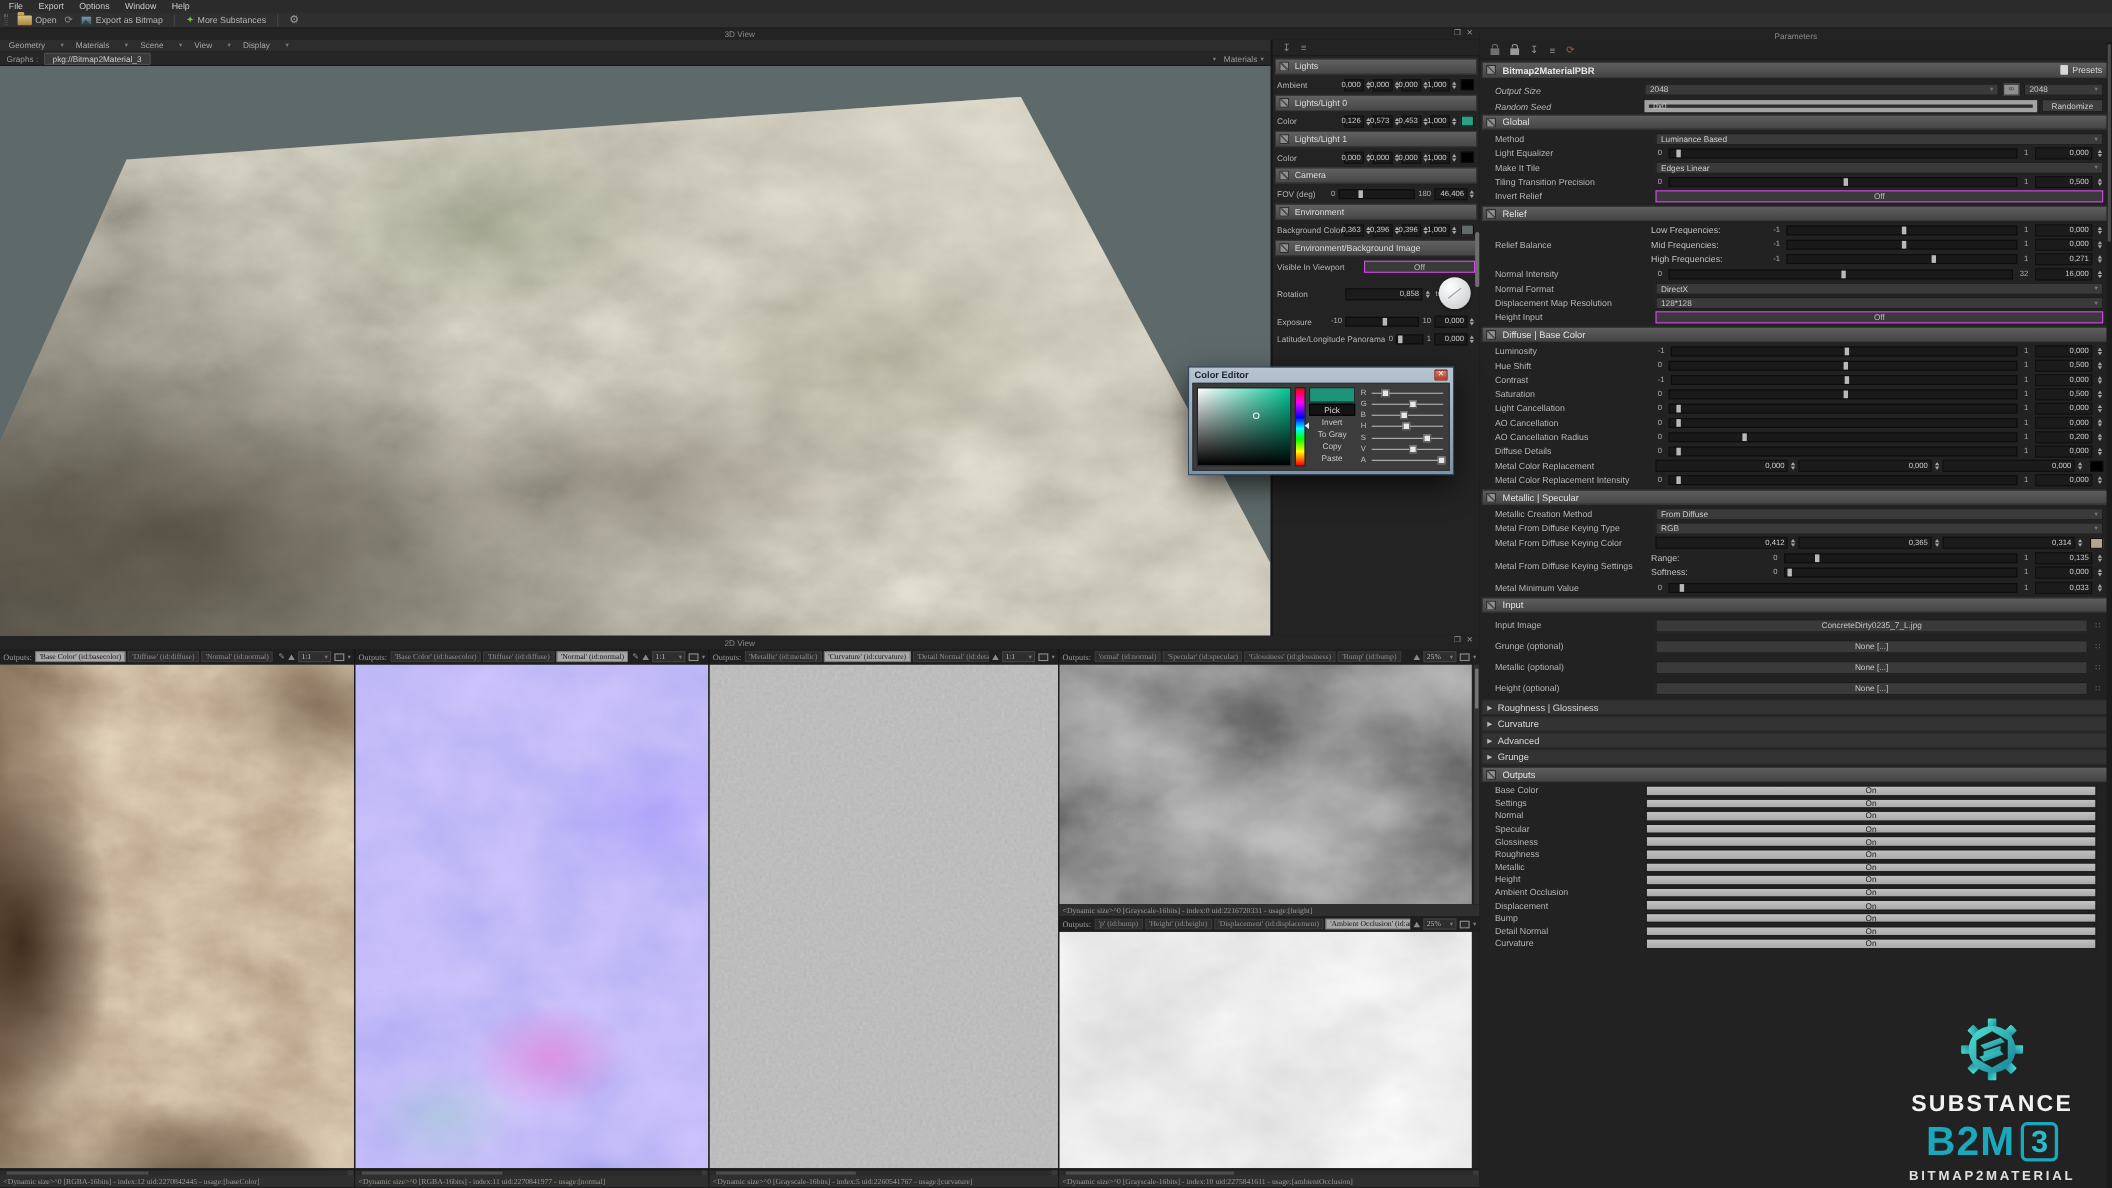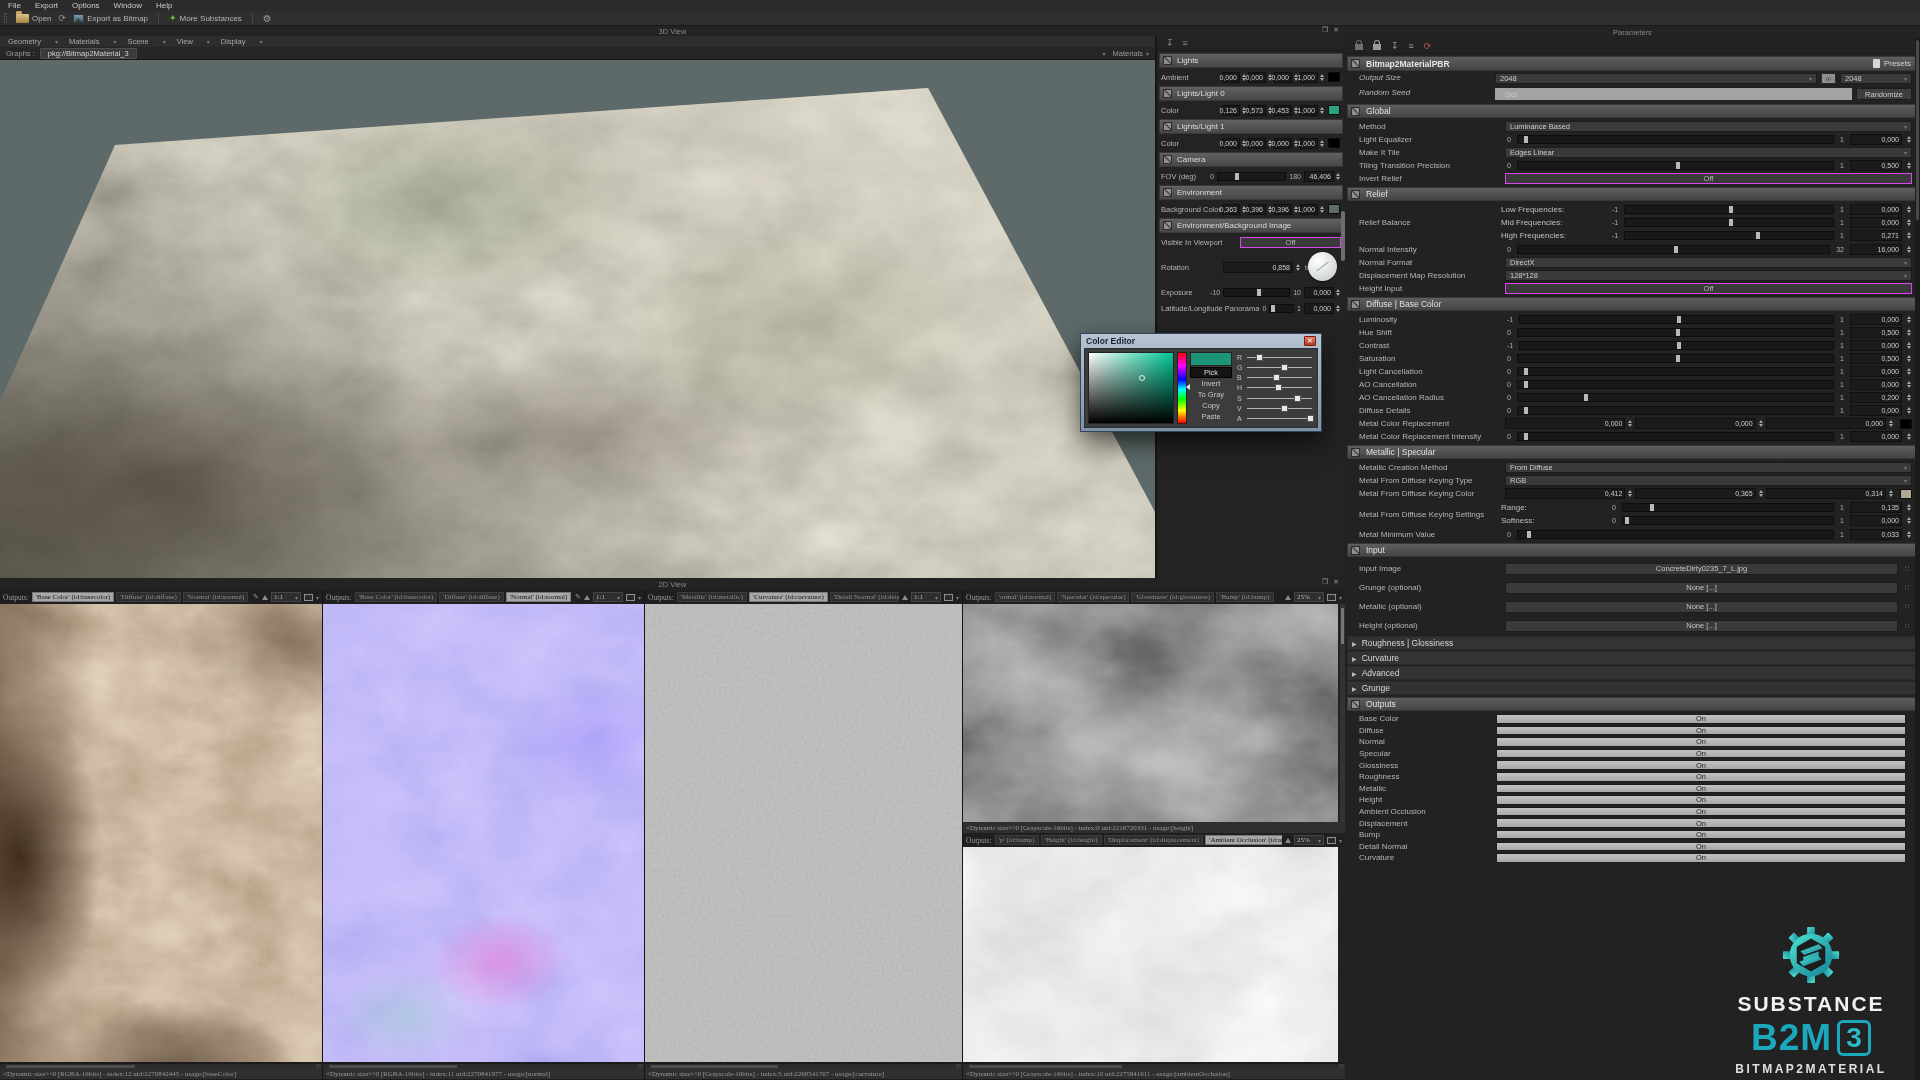--- a/index.html
+++ b/index.html
@@ -86,27 +86,27 @@
   #params{left:1345px;top:26px;width:575px;height:1054px;background:#222222;font-size:8px;overflow:hidden;}
   .p-titlebar{height:12px;display:flex;align-items:center;justify-content:center;font-size:7.5px;color:#8a8a8a;background:#232323;}
   .p-icons{height:16px;display:flex;align-items:center;gap:10px;padding-left:10px;border-bottom:1px solid #1a1a1a;color:#9a9a9a;font-size:9px;}
   .ilock{position:relative;width:8px;height:6px;background:#9a9a9a;display:inline-block;margin-top:3px;}
   .ilock::before{content:'';position:absolute;left:1px;top:-4px;width:4px;height:4px;border:1px solid #9a9a9a;border-bottom:none;border-radius:3px 3px 0 0;}
   .ilock.dim{background:#6f6f6f;}.ilock.dim::before{border-color:#6f6f6f;}
   .ired{color:#b05a50;}
   .p-head{height:15px;margin:2px;display:flex;align-items:center;gap:6px;background:linear-gradient(#5e5e5e,#454545);border:1px solid #383838;color:#e6e6e6;font-weight:bold;font-size:8.5px;}
   .p-presets{margin-left:auto;margin-right:6px;display:flex;align-items:flex-end;gap:4px;font-weight:normal;color:#d5d5d5;font-size:8px;padding-left:20px;}
   .ipage{width:7px;height:9px;background:#d8d8d8;border-radius:1px;position:relative;}
-  .p-toprow{display:flex;align-items:flex-start;height:14px;margin:1px 8px 1px 6px;gap:4px;}
+  .p-toprow{display:flex;align-items:flex-end;height:14px;margin:1px 8px 1px 6px;gap:4px;}
   .p-toprow label{width:140px;padding-left:8px;font-style:italic;color:#b5b5b5;}
   .dd{flex:1;height:11px;background:#3a3a3a;border:1px solid #1c1c1c;display:flex;align-items:center;padding:0 4px;color:#ccc;font-size:7.5px;}
   .dd .car{margin-left:auto;}
   .linkbtn{width:15px;height:11px;background:#8f8f8f;border:1px solid #2c2c2c;color:#333;font-size:7px;display:flex;align-items:center;justify-content:center;}
   .dd2{max-width:72px;}
-  .seedfield{flex:1;height:11px;background:#2e2e2e;border:6px solid #a3a3a3;display:flex;align-items:center;padding:0 4px;color:#ccc;font-size:7.5px;}
+  .seedfield{flex:1;height:11px;background:#2e2e2e;border:4px solid #a3a3a3;display:flex;align-items:center;padding:0 4px;color:#ccc;font-size:7.5px;}
   .btn{height:12px;background:#3e3e3e;border:1px solid #1c1c1c;color:#ccc;font-size:7.5px;display:flex;align-items:center;justify-content:center;padding:0 8px;}
   
   .p-sec{display:flex;align-items:center;gap:6px;height:14px;margin:2px 2px;background:linear-gradient(#5e5e5e,#454545);border:1px solid #383838;color:#e2e2e2;font-size:8.5px;}
   .p-col{display:flex;align-items:center;gap:5px;height:14px;margin:1px 2px;background:#333333;border:1px solid #2a2a2a;color:#d8d8d8;font-size:8.5px;}
   .p-col .arr{color:#bbb;font-size:6px;margin-left:4px;}
   .p-row{display:flex;align-items:center;height:13px;margin:0 8px 0 6px;gap:4px;}
   .p-row label{width:150px;padding-left:8px;color:#b5b5b5;white-space:nowrap;overflow:hidden;flex-shrink:0;}
   .p-row .vbox{width:52px;flex-shrink:0;}
   .p-file{height:19px;}
   .filebar{flex:1;height:12px;background:#3a3a3a;border:1px solid #1c1c1c;color:#c5c5c5;font-size:7.5px;display:flex;align-items:center;justify-content:center;}
@@ -1077,21 +1077,21 @@
       </div>
       <div class="p-sec">
         <span class="chk"></span>
         <span>Outputs</span>
       </div>
       <div class="onrow">
         <label>Base Color</label>
         <span class="onbar">On</span>
       </div>
       <div class="onrow">
-        <label>Diffuse</label>
+        <label>Settings</label>
         <span class="onbar">On</span>
       </div>
       <div class="onrow">
         <label>Normal</label>
         <span class="onbar">On</span>
       </div>
       <div class="onrow">
         <label>Specular</label>
         <span class="onbar">On</span>
       </div>

